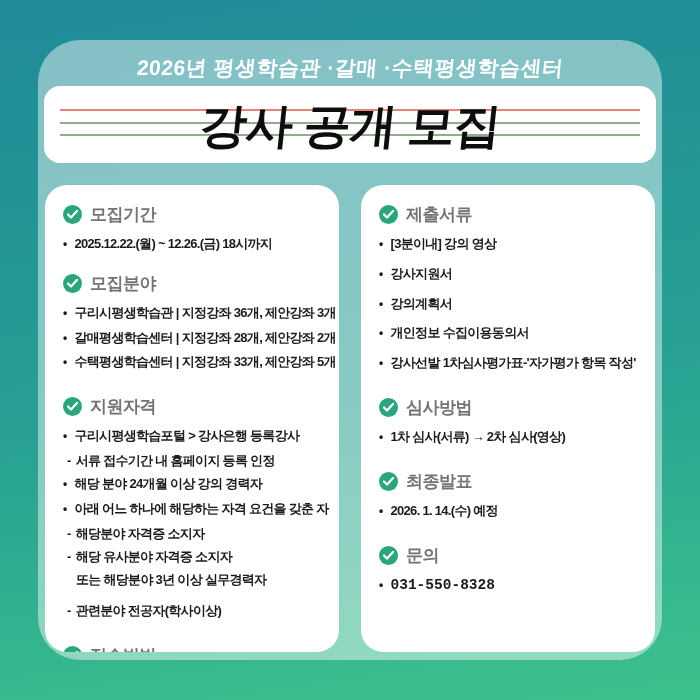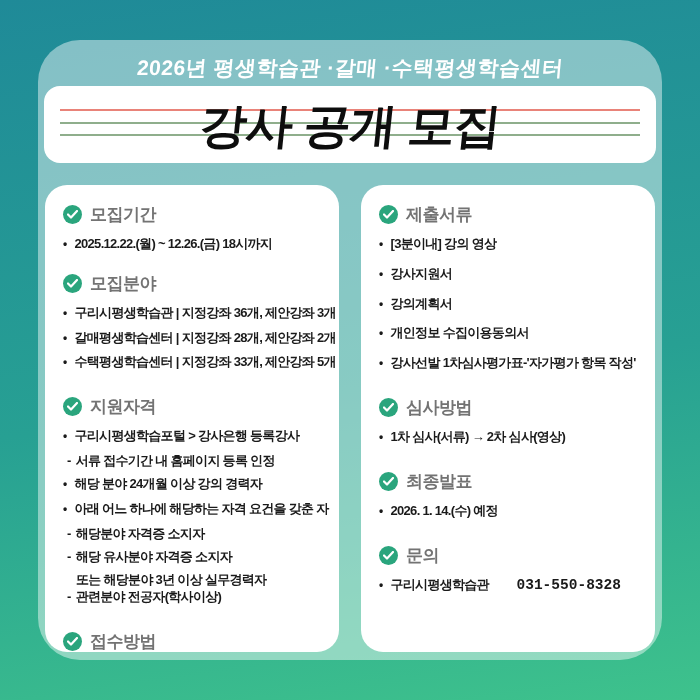--- a/index.html
+++ b/index.html
@@ -66,21 +66,21 @@
     font-size:13px; font-weight:600; color:#1a1a1a;
     letter-spacing:-0.7px; line-height:1.32;
     margin-bottom:7px; white-space:nowrap;
   }
   .card.right .item { margin-bottom:12px; }
   .card.right .section:nth-child(n+2) .item { margin-bottom:7px; }
   .pfx { margin-right:8px; flex:0 0 auto; }
   .item.bullet .pfx { font-size:12px; }
   .item.dash { padding-left:4px; margin-bottom:6px; }
   .item.dash .pfx { margin-right:5px; }
-  .item.indent { padding-left:13px; margin-bottom:0; }
+  .item.indent { padding-left:13px; margin-bottom:14px; }
   .item.note { padding-left:10px; margin-bottom:4px; }
   .contact { display:flex; align-items:baseline; }
   .contact .name { min-width:126px; }
   .contact .phone { font-size:14.5px; letter-spacing:0;font-family:Liberation Mono, monospace; }
 </style>
 </head>
 <body>
 
 <div class="frame">
 
@@ -260,21 +260,20 @@
         <div class="sec-head">
           <span class="check">
             <svg width="11" height="9" viewBox="0 0 11 9">
                 <polyline points="1,4.5 4,7.5 10,1" fill="none" stroke="#ffffff" stroke-width="2.2" stroke-linecap="round" stroke-linejoin="round"></polyline>
               </svg>
           </span>
           <span class="sec-title">문의</span>
         </div>
         <div class="item bullet contact">
           <span class="pfx">•</span>
-          <span class="txt name">구리시평생학습관</span>
           <span class="txt phone">031-550-8328</span>
         </div>
 
       </div>
 
     </div>
   </div>
 </div>
 
 </body></html>

